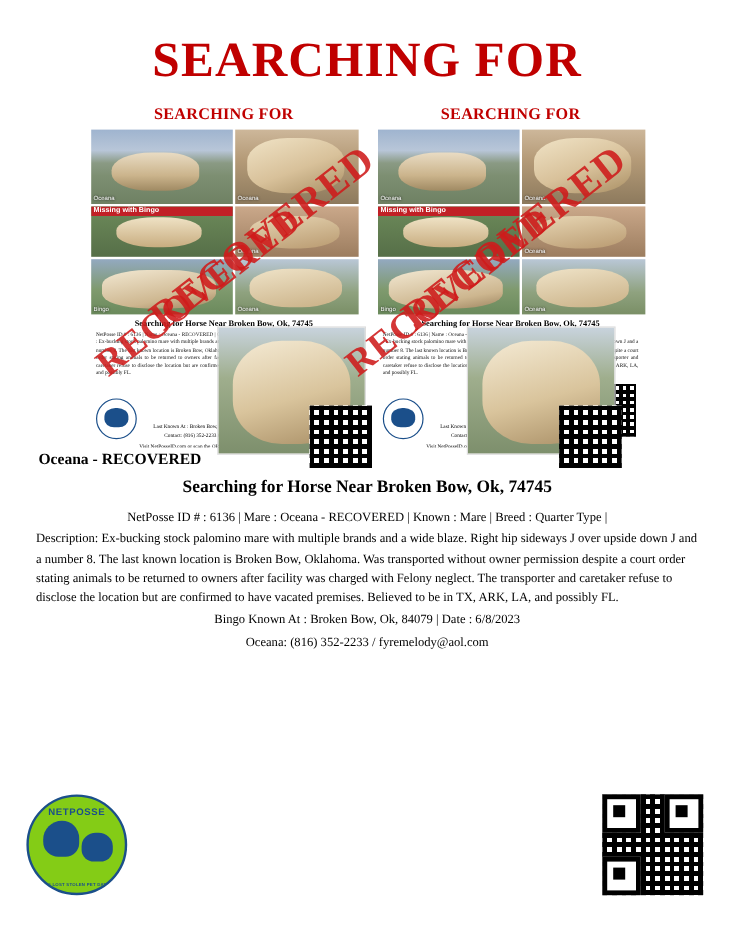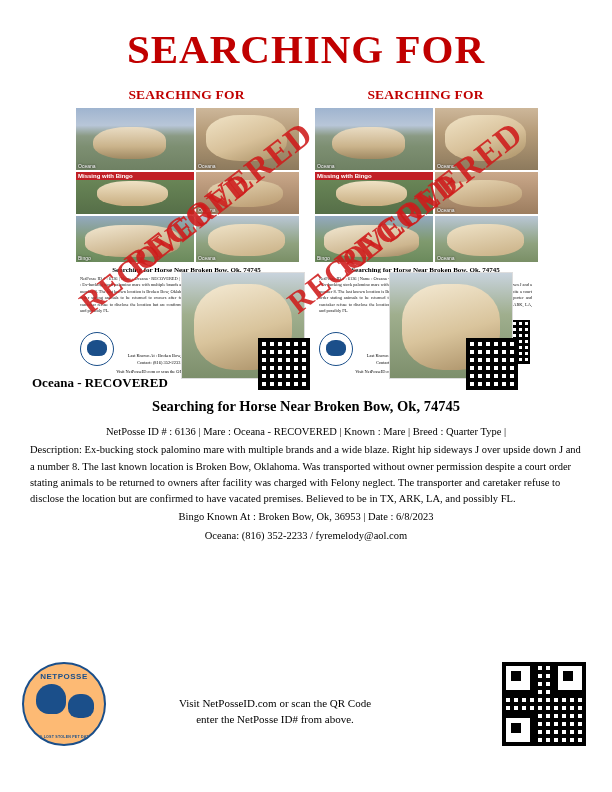--- a/index.html
+++ b/index.html
@@ -202,21 +202,21 @@
   }
   .b{font-weight:normal;}
 
   
   .footer{
     position:absolute;left:0;right:0;bottom:44px;height:86px;
   }
   .logo{
     position:absolute;left:22px;top:0;
     width:80px;height:80px;border-radius:50%;
-    border:2px solid #1b4f8a;background:#fdba74;
+    border:2px solid #1b4f8a;background:#84cc16;
     overflow:hidden;
   }
   .logo .lg-top{
     position:absolute;left:0;right:0;top:8px;text-align:center;
     font-family:"Liberation Sans", sans-serif;
     font-size:8px;font-weight:bold;color:#1b4f8a;letter-spacing:.5px;
   }
   .logo .lg-horse{
     position:absolute;left:12px;top:20px;width:30px;height:30px;
     background:#1b4f8a;border-radius:52% 48% 38% 42%;
@@ -369,44 +369,40 @@
       <span> |</span>
     </div>
 
     <div class="body-desc">
       <span class="b">Description</span><span>: Ex-bucking stock palomino mare with multiple brands and a wide blaze. Right hip sideways J over upside down J and a number 8. The last known location is Broken Bow, Oklahoma. Was transported without owner permission despite a court order stating animals to be returned to owners after facility was charged with Felony neglect. The transporter and caretaker refuse to disclose the location but are confirmed to have vacated premises. Believed to be in TX, ARK, LA, and possibly FL.</span>
     </div>
 
     <div class="body-line">
       <span class="b">Bingo Known At</span>
       <span> : </span>
-      <span>Broken Bow, Ok, 36953</span>
+      <span>Broken Bow, Ok, 84079</span>
       <span> | </span>
       <span class="b">Date</span>
       <span> : </span>
       <span>6/8/2023</span>
     </div>
 
     <div class="body-line">
       <span class="b">Oceana</span><span>: </span><span>(816) 352-2233 / fyremelody@aol.com</span>
     </div>
   </div>
 
   <div class="footer">
     <div class="logo">
       <div class="lg-top">NETPOSSE</div>
       <div class="lg-horse"></div>
       <div class="lg-dog"></div>
       <div class="lg-bot">MISSING  LOST  STOLEN PET DATABASE</div>
     </div>
 
-    <div class="footer-text">
-      <div>Visit NetPosseID.com or scan the QR Code</div>
-      <div>enter the NetPosse ID# from above.</div>
-    </div>
 
     <div class="footer-qr">
       <div class="qr-inner">
         <div class="qr-eye tl"></div>
         <div class="qr-eye tr"></div>
         <div class="qr-eye bl"></div>
       </div>
     </div>
   </div>
 

